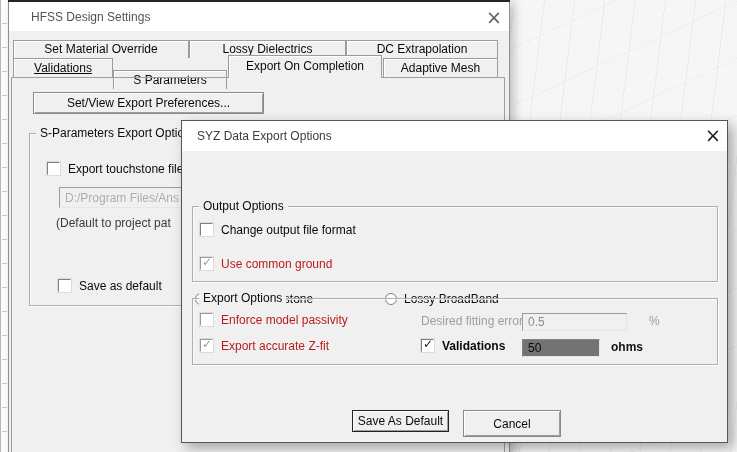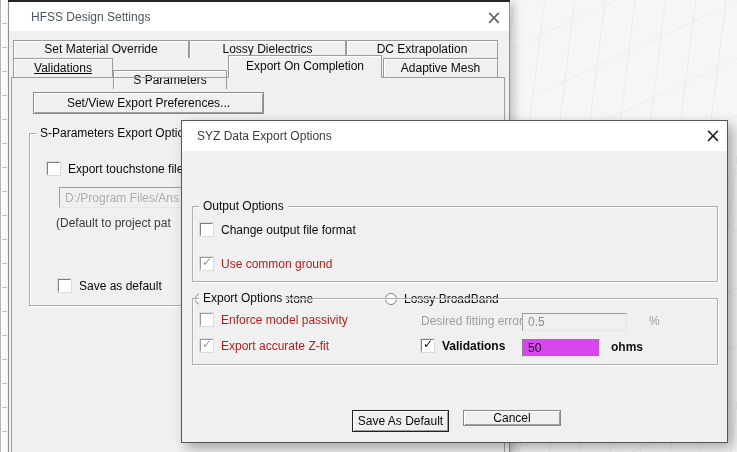--- a/index.html
+++ b/index.html
@@ -82,21 +82,21 @@
   .radio.selected::after{
     content:""; position:absolute; left:3px; top:3px; width:4px; height:4px;
     border-radius:50%; background:#1a1a1a;
   }
   .radiorow .rd-label{ margin-left:7px; font-size:12px; color:#0a0a0a; }
 
   .txt{
     position:absolute; border:1px solid; border-color:#848484 #e6e6e6 #e6e6e6 #848484;
     font-family:"Liberation Sans", sans-serif; font-size:12px; padding:0 5px; outline:none;
   }
-  .txt.enabled{ background:#d946ef; color:#0a0a0a; }
+  .txt.enabled{ background:#737373; color:#0a0a0a; }
   .txt.disabled{ background:#f0f0f0; color:#8c8c8c; border-color:#9c9c9c #e6e6e6 #e6e6e6 #9c9c9c; }
 
   .inline-label{ position:absolute; font-size:12px; white-space:nowrap; }
   .gray{ color:#9e9e9e; }
 
   
   .hfss{
     position:absolute; left:8px; top:0; width:502px; height:460px;
     background:#f0f0f0; border:1px solid #8f8f8f; border-top:none;
     box-shadow:4px 3px 9px rgba(0,0,0,.22);
@@ -243,18 +243,18 @@
       <span class="cb-label" style="font-weight:bold;">Validations</span>
     </div>
 
     <input class="txt enabled" style="left: 340px; top: 218px; width: 78px; height: 18px;" value="50">
 
     <span class="inline-label" style="left:429px; top:219px; font-weight:bold;">ohms</span>
 
     <div class="btn default" style="left:170px; top:289px; width:97px; height:22px;">
       <span>Save As Default</span>
     </div>
-    <div class="btn" style="left:281px; top:289px; width:98px; height:16px;">
+    <div class="btn" style="left:281px; top:289px; width:98px; height:27px;">
       <span>Cancel</span>
     </div>
   </div>
 
 </div>
 
 </body></html>

